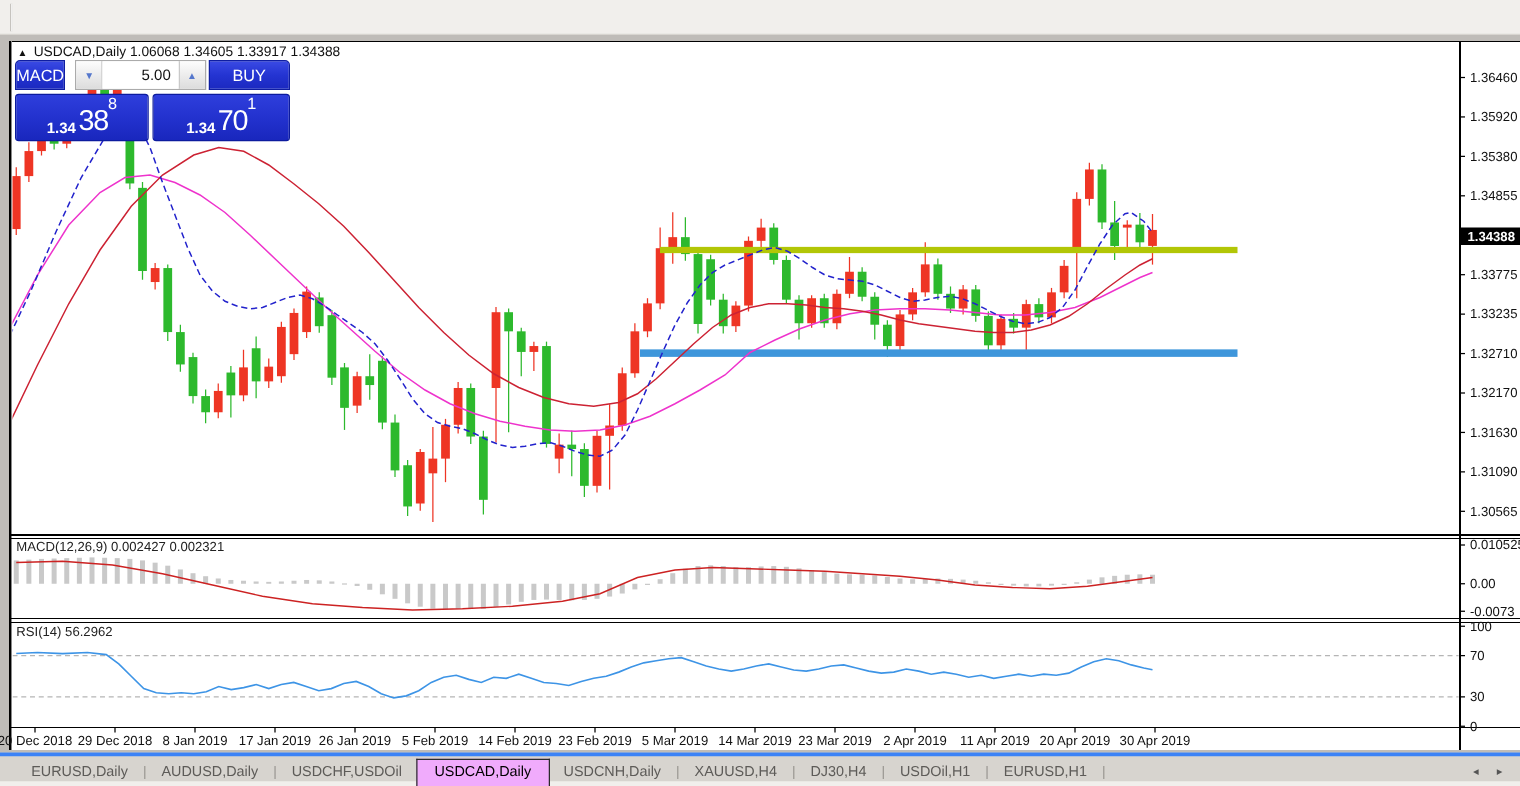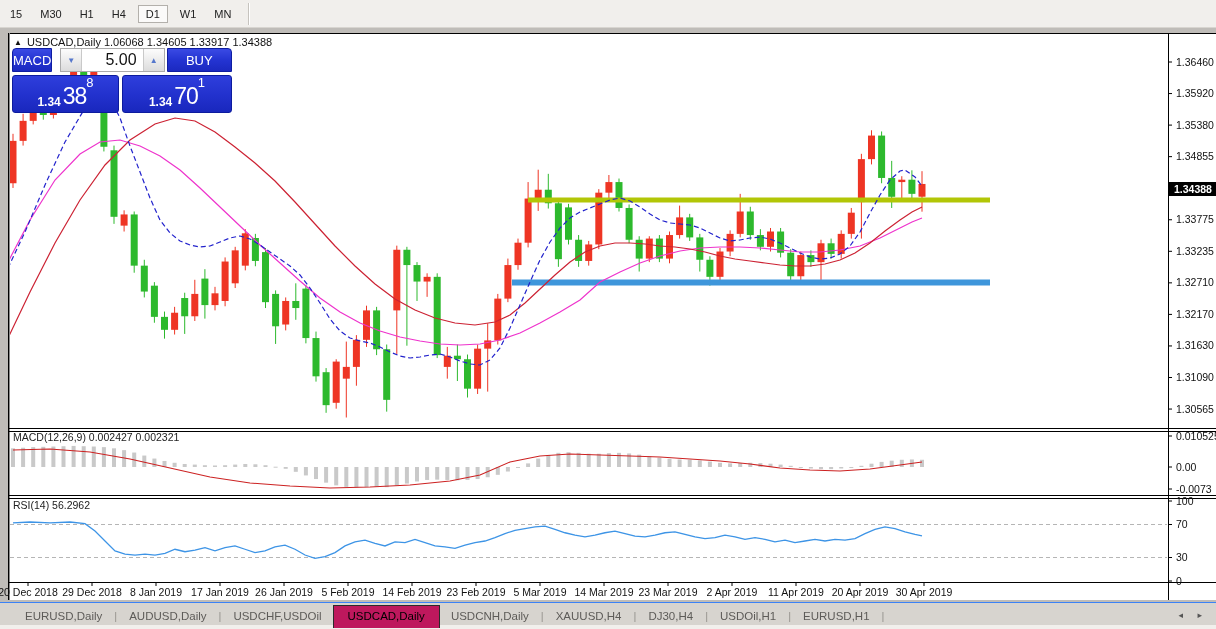--- a/index.html
+++ b/index.html
@@ -17,50 +17,41 @@
   
   .trade{position:absolute;left:12px;top:48px;width:220px;}
   .trow1{display:flex;height:24px;}
   .btn-blue{background:linear-gradient(180deg,#3a4ae4 0%,#2434d2 50%,#1b29c0 100%);border:1px solid #0e1da2;color:#fff;font-size:13px;display:flex;align-items:center;justify-content:center;box-sizing:border-box;}
   .sellbtn{width:44px;border-radius:4px 0 0 0;}
   .buybtn{width:72px;margin-left:2px;border-radius:0 4px 0 0;}
   .spingrp{display:flex;background:#fff;border:1px solid #ababab;box-sizing:border-box;margin-left:8px;width:115px;}
   .spin{width:21px;background:linear-gradient(180deg,#fdfdfd,#dcdcdc);color:#5577cc;font-size:8px;display:flex;align-items:center;justify-content:center;border:0;}
   .spin.dn{border-right:1px solid #c9c9c9;}
   .spin.up{border-left:1px solid #c9c9c9;}
-  .vol{flex:1;border:0;font-size:16px;color:#111;text-align:right;padding-right:6px;font-family:"Liberation Sans",sans-serif;background:#fff;width:40px;}
+  .vol{flex:1;border:0;font-size:12px;color:#111;text-align:right;padding-right:6px;font-family:"Liberation Sans",sans-serif;background:#fff;width:40px;}
   .trow2{display:flex;margin-top:3px;height:38px;}
   .bigpanel{background:linear-gradient(180deg,#2e3edc 0%,#2231cd 55%,#1927bd 100%);border:1px solid #0c1b9e;border-radius:3px;color:#fff;display:flex;align-items:flex-end;justify-content:center;box-sizing:border-box;padding-bottom:3px;}
   .bp-left{width:107px;}
   .bp-right{width:110px;margin-left:3px;}
   .bp-small{font-size:12px;font-weight:bold;margin-right:2px;line-height:14px;}
   .bp-big{font-size:23px;line-height:26px;letter-spacing:-1px;}
   .bp-sup{font-size:13px;line-height:12px;align-self:flex-start;margin-top:1px;}
   
-  .tabbar{position:absolute;left:0;top:602px;width:1216px;height:27px;background:#d7d4cf;border-top:1px solid #3b82f6;box-sizing:border-box;}
+  .tabbar{position:absolute;left:0;top:602px;width:1216px;height:27px;background:#d7d4cf;border-top:3px solid #3b82f6;box-sizing:border-box;}
   .tabbar .strip{position:absolute;left:0;bottom:0;width:100%;height:4px;background:#f1efec;}
   .tabs{position:absolute;left:14px;top:2px;display:flex;align-items:center;height:22px;}
   .tab{font-size:11.5px;color:#5d5b58;padding:3px 11px;white-space:nowrap;cursor:default;}
-  .tab.active{background:#be185d;border:1px solid #2b2b2b;border-bottom:none;color:#000;padding:4px 14px 6px 14px;position:relative;z-index:2;}
+  .tab.active{background:#f0abfc;border:1px solid #2b2b2b;border-bottom:none;color:#000;padding:4px 14px 6px 14px;position:relative;z-index:2;}
   .tabsep{color:#96938e;font-size:11px;margin:0 1px;}
   .tab-arrows{position:absolute;right:8px;top:7px;font-size:9px;color:#555;letter-spacing:6px;}
 </style>
 </head>
 <body>
 
 <div class="toolbar">
-  <div id="tf-holder" style="display:flex;align-items:center;padding-left:1px;">
-      <div class="tf">15</div>
-      <div class="tf">M30</div>
-      <div class="tf">H1</div>
-      <div class="tf">H4</div>
-      <div class="tf active">D1</div>
-      <div class="tf">W1</div>
-      <div class="tf">MN</div>
-    </div>
   <div class="tb-sep"></div>
 </div>
 
 <svg id="chartsvg" width="1216" height="629">
     <rect x="8" y="33" width="1208" height="567" fill="#fff"></rect>
     <line x1="8" y1="33" x2="1216" y2="33" stroke="#000" stroke-width="1" shape-rendering="crispEdges"></line>
     <line x1="8" y1="33" x2="8" y2="600" stroke="#000" stroke-width="1" shape-rendering="crispEdges"></line>
     <line x1="9" y1="33" x2="9" y2="600" stroke="#8a8a8a" stroke-width="1" shape-rendering="crispEdges"></line>
     <line x1="1168" y1="33" x2="1168" y2="600" stroke="#000" stroke-width="1" shape-rendering="crispEdges"></line>
     <line x1="8" y1="428" x2="1216" y2="428" stroke="#000" stroke-width="1" shape-rendering="crispEdges"></line>

